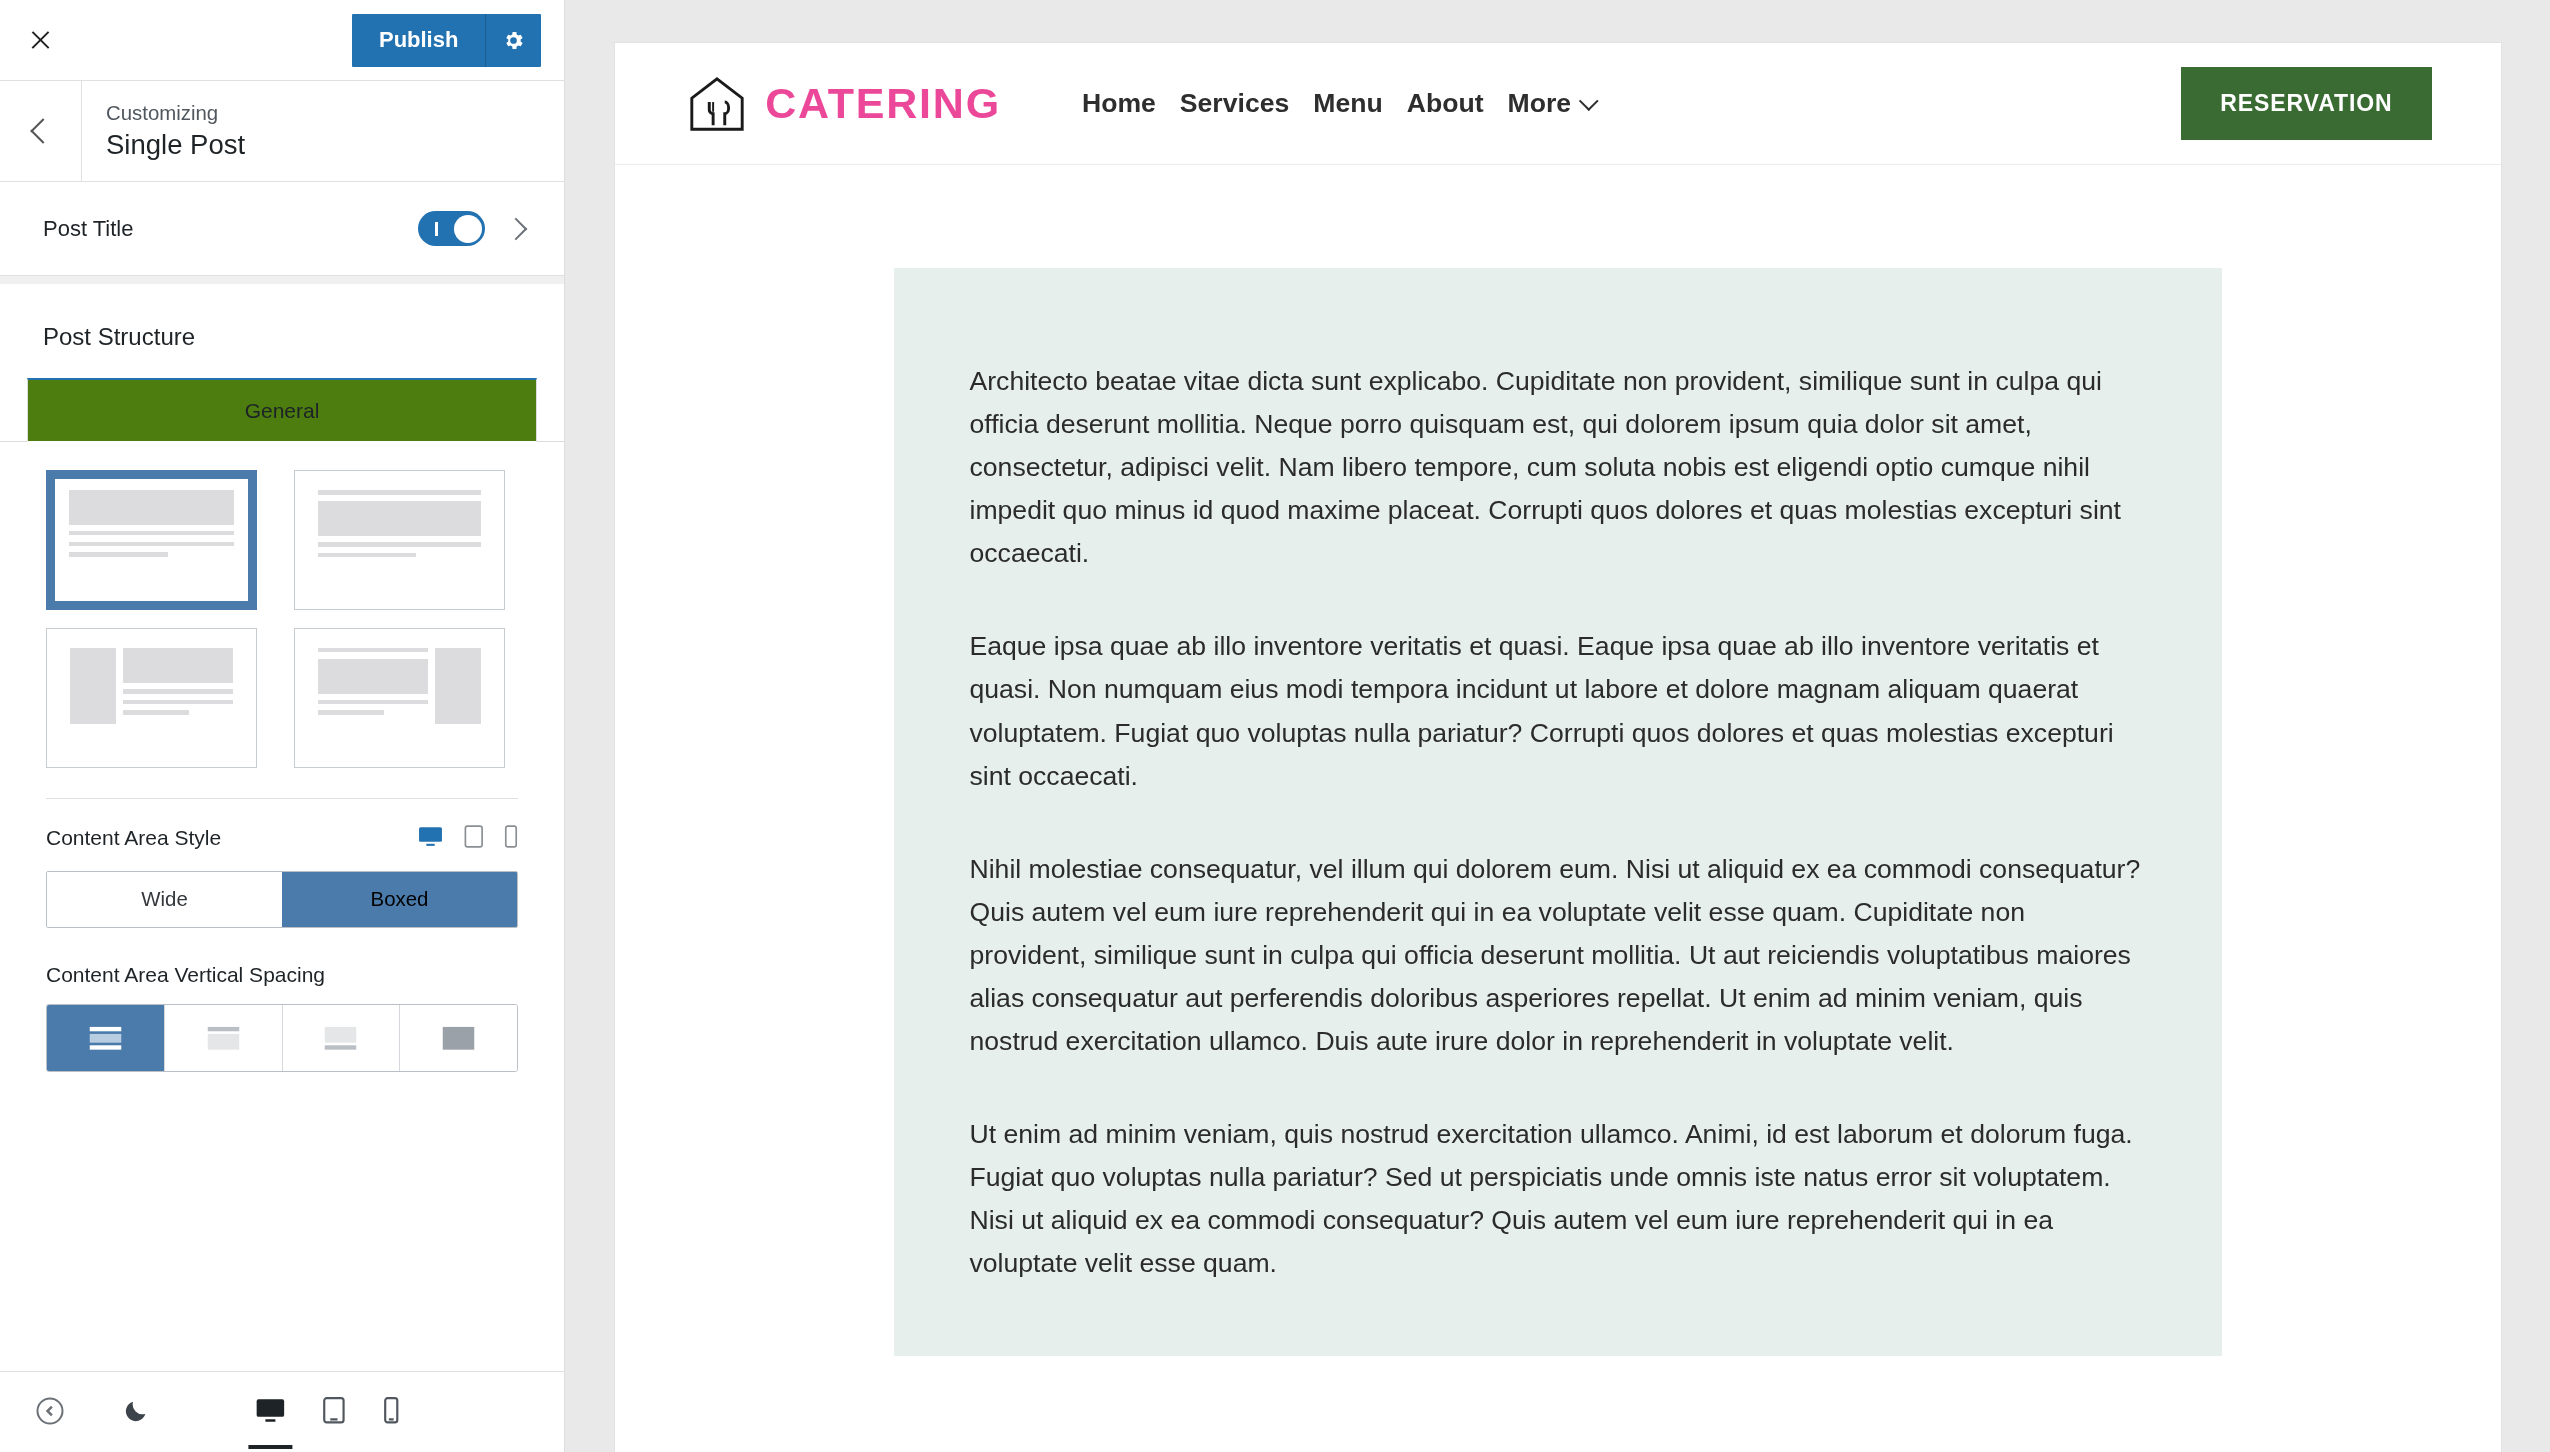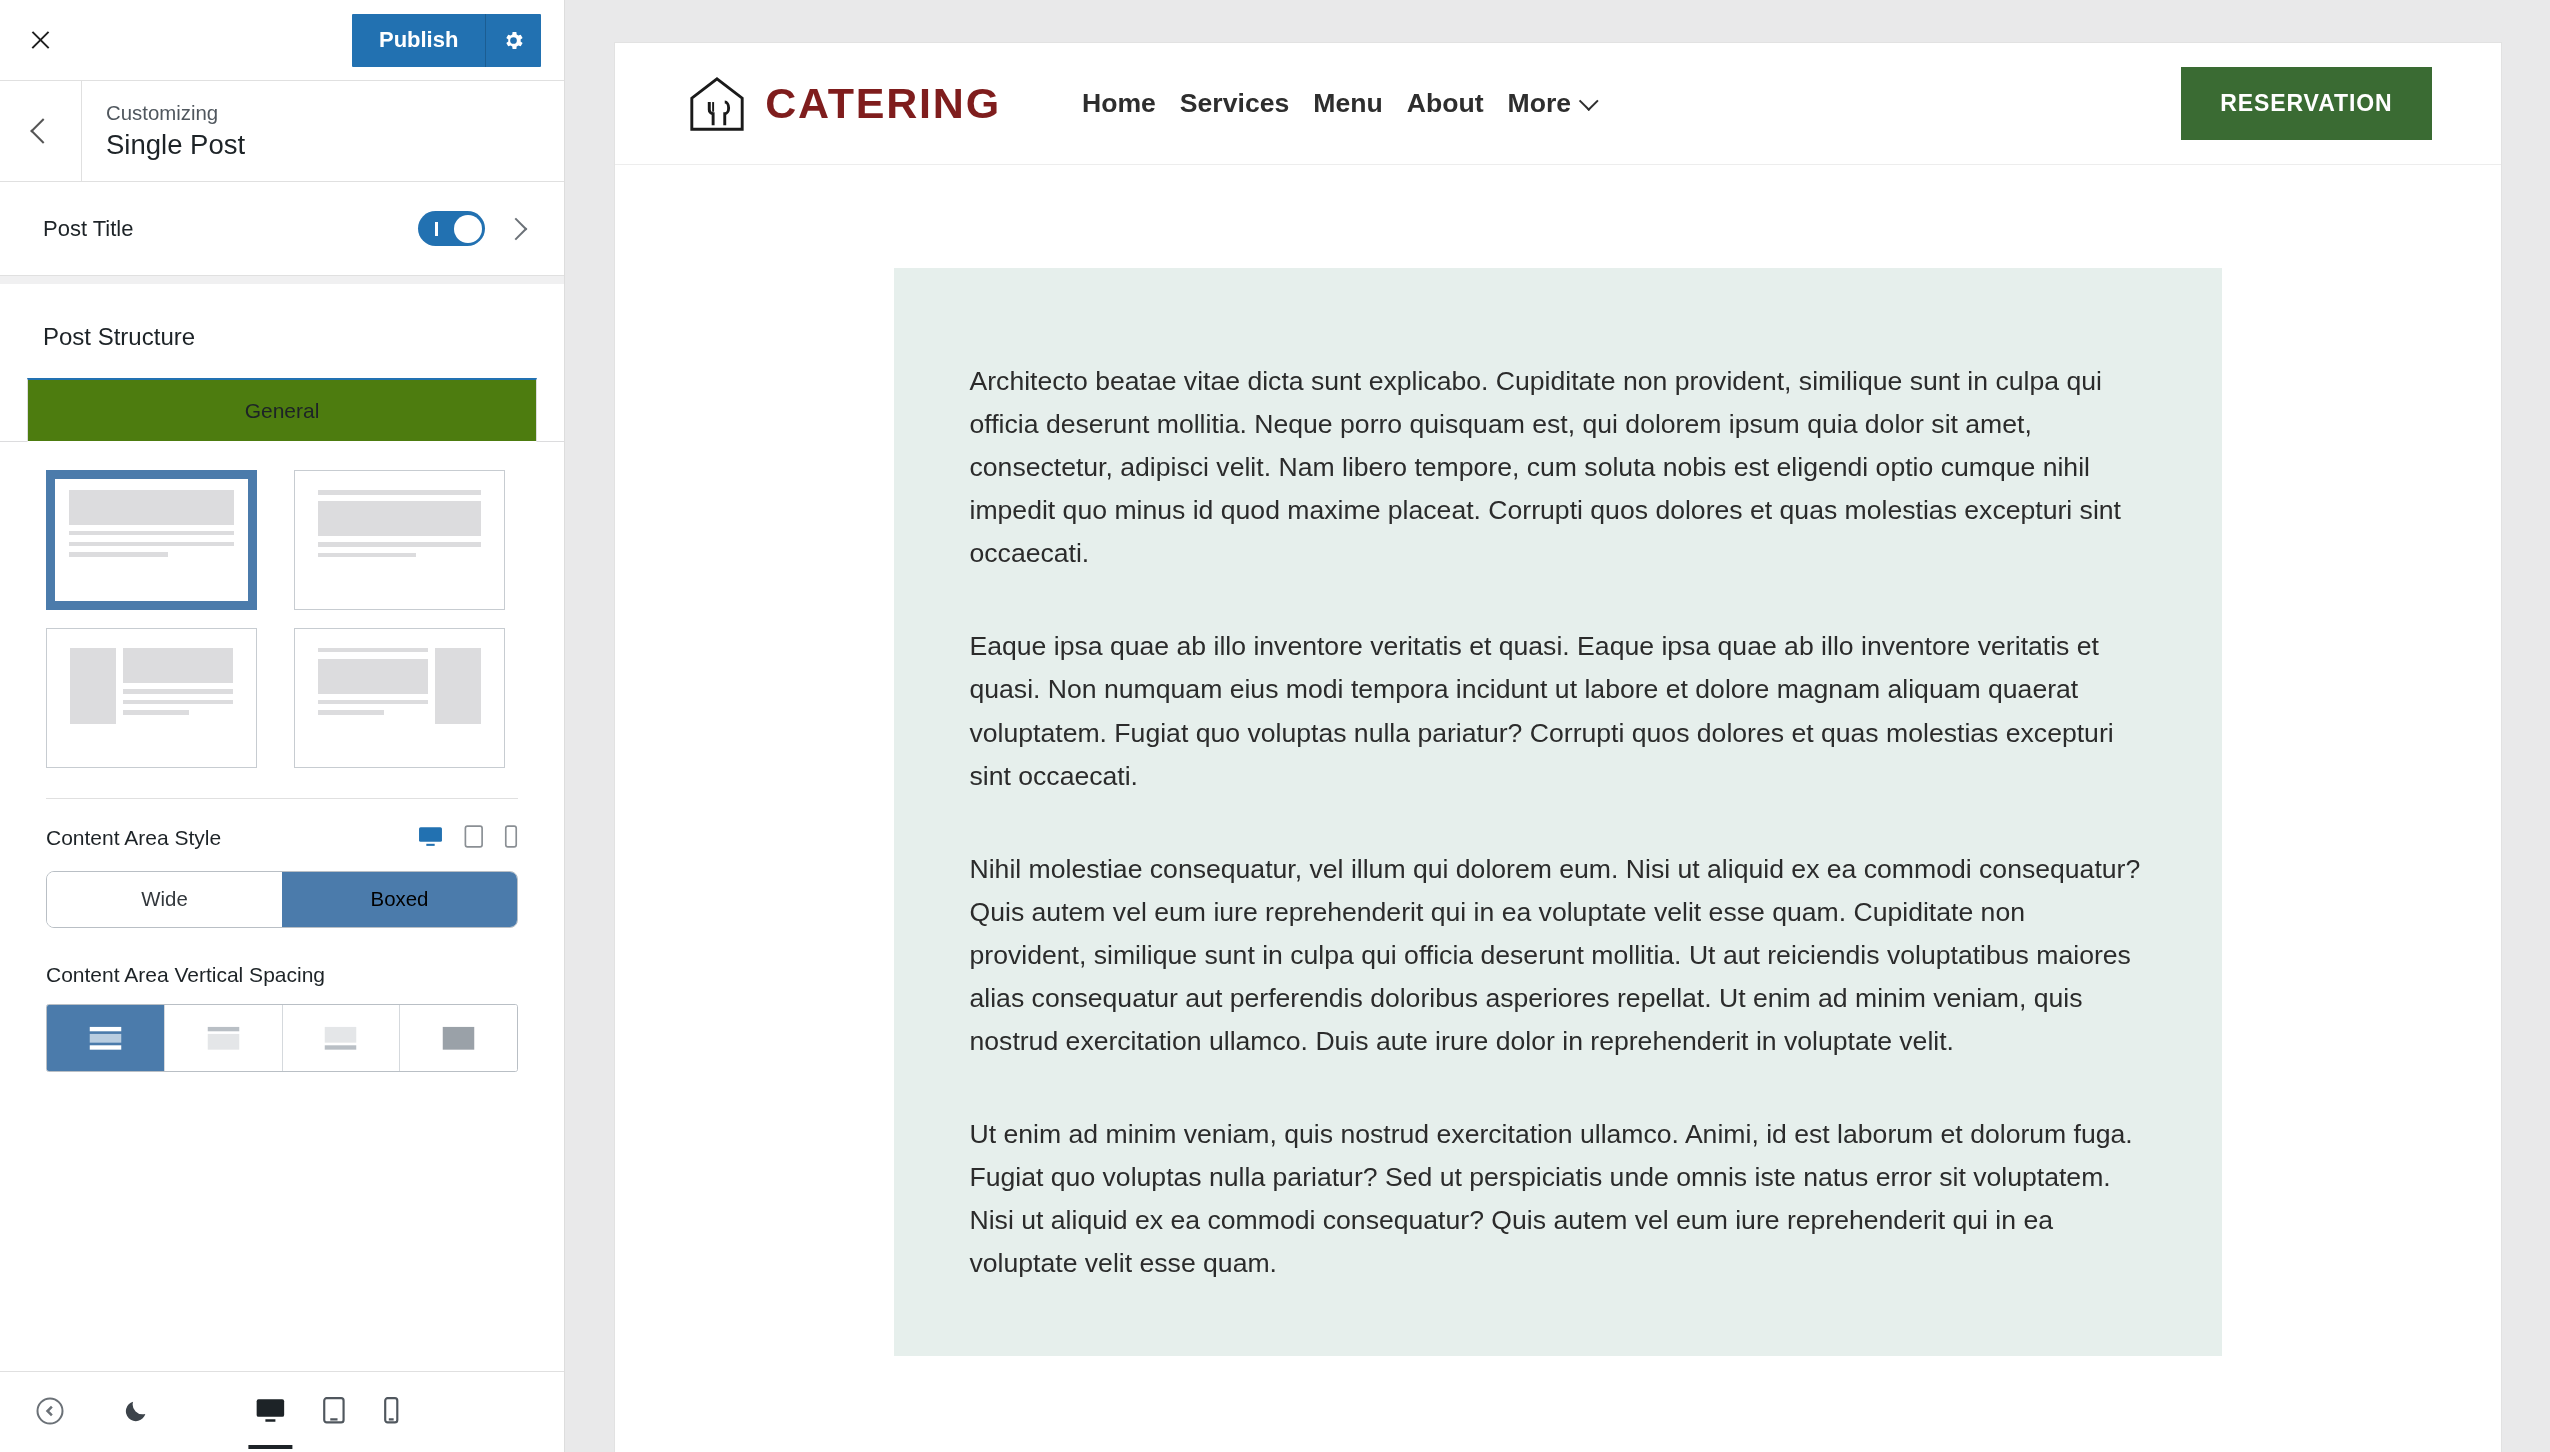--- a/index.html
+++ b/index.html
@@ -285,21 +285,21 @@
     display: flex;
     align-items: center;
     gap: 21px;
   }
   .dev-ic { cursor: pointer; }
 
   .seg-control {
     display: flex;
     margin: 19.5px 46px 0 46px;
     border: 0.9px solid #b9bfc5;
-    border-radius: 8px;
+    border-radius: 2px;
     overflow: hidden;
   }
   .seg {
     flex: 1;
     text-align: center;
     font-size: 20.4px;
     padding: 16px 0;
     color: #32373c;
     background: #fff;
     cursor: pointer;
@@ -393,21 +393,21 @@
   .logo {
     display: flex;
     align-items: center;
     gap: 17.7px;
   }
   .logo-mark svg { display: block; }
   .logo-text {
     font-size: 43px;
     font-weight: bold;
     letter-spacing: 1.8px;
-    color: #7f1d1d;
+    color: #ec4899;
     font-family: "Liberation Sans", sans-serif;
   }
   .nav {
     display: flex;
     align-items: center;
     gap: 24px;
     margin-left: 81px;
   }
   .nav-item {
     font-size: 26.6px;

